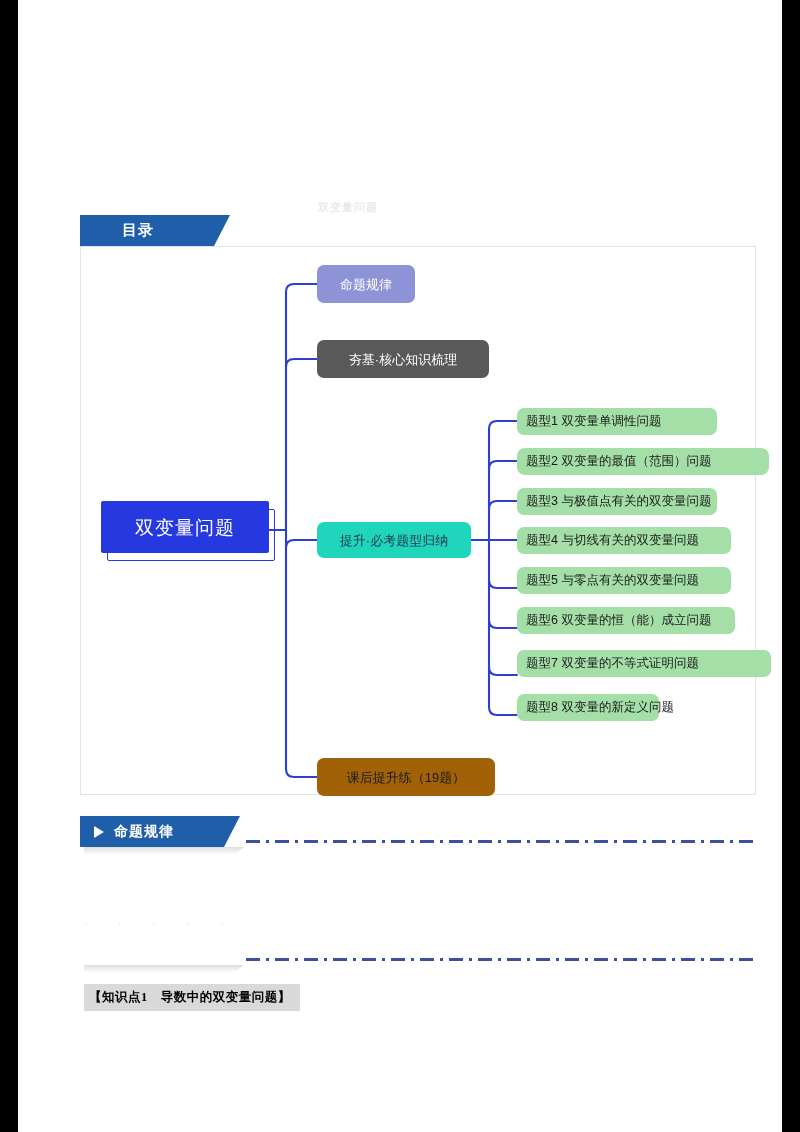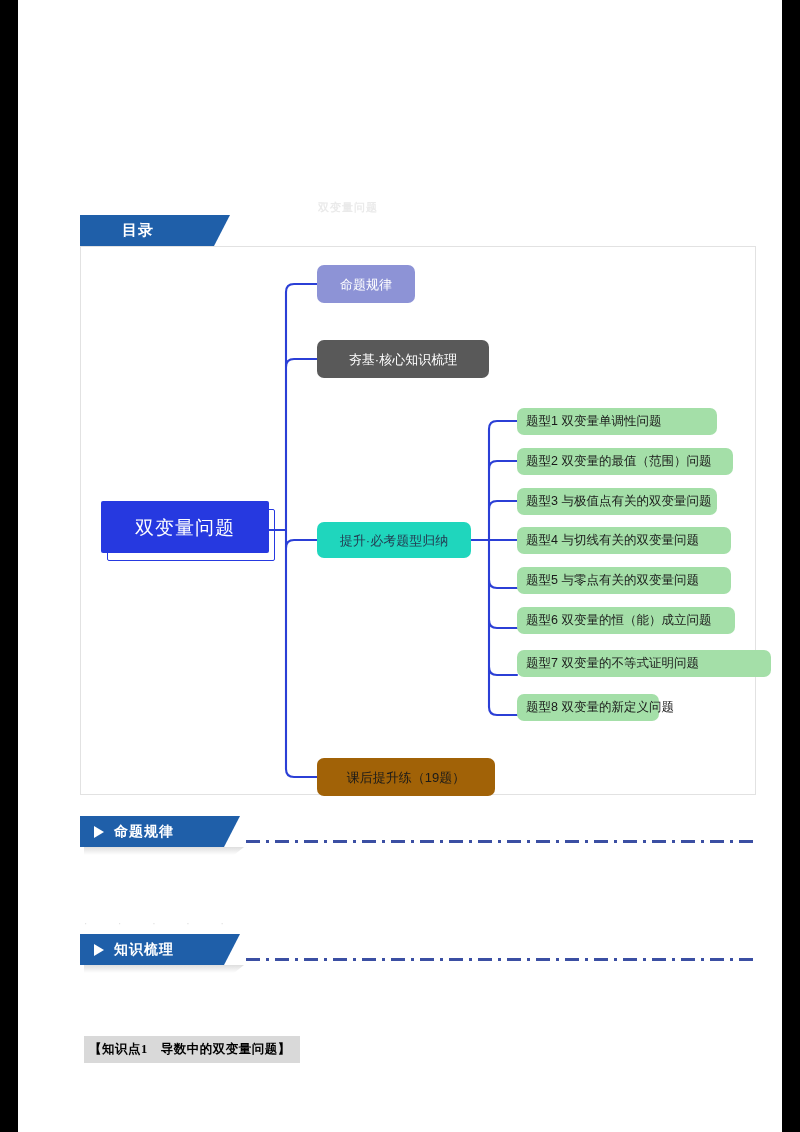--- a/index.html
+++ b/index.html
@@ -150,21 +150,21 @@
     font-size:12.5px;
     border-radius:7px;
     padding:0 9px;
     justify-content:flex-start;
     height:27px;
   }
 
   
   .kp-tag{
     position:absolute;
-    left:66px; top:1036px;
+    left:66px; top:984px;
     background:#d9d9d9;
     color:#000;
     font-family:"Liberation Serif","DejaVu Serif",serif;
     font-weight:bold;
     font-size:12.5px;
     padding:5px 9px 5px 5px;
     white-space:nowrap;
     letter-spacing:.5px;
   }
 
@@ -244,21 +244,21 @@
         <span>提升·必考题型归纳</span>
       </div>
 
       <div class="node node-yellow" style="left:236px; top:511px; width:178px; height:38px;">
         <span>课后提升练（19题）</span>
       </div>
 
       <div class="node node-green" style="left:436px; top:161px; width:200px;">
         <span>题型1 双变量单调性问题</span>
       </div>
-      <div class="node node-green" style="left:436px; top:201px; width:216px;">
+      <div class="node node-green" style="left:436px; top:201px; width:252px;border-radius:8px;">
         <span>题型2 双变量的最值（范围）问题</span>
       </div>
       <div class="node node-green" style="left:436px; top:241px; width:200px;">
         <span>题型3 与极值点有关的双变量问题</span>
       </div>
       <div class="node node-green" style="left:436px; top:280px; width:214px;">
         <span>题型4 与切线有关的双变量问题</span>
       </div>
       <div class="node node-green" style="left:436px; top:320px; width:214px;">
         <span>题型5 与零点有关的双变量问题</span>
@@ -279,22 +279,18 @@
   <div class="banner-shadow" id="rule-shadow"></div>
   <div class="banner" id="banner-rule">
     <span class="tri"></span>
     <span class="banner-label">命题规律</span>
   </div>
   <div class="dashrule" id="rule-dash"></div>
 
   <div class="ghostline">· · · · ·</div>
 
   <div class="banner-shadow" id="know-shadow"></div>
-  <div class="banner" id="banner-know">
-    <span class="tri"></span>
-    <span class="banner-label">知识梳理</span>
-  </div>
   <div class="dashrule" id="know-dash"></div>
 
   <div class="kp-tag">【知识点1　导数中的双变量问题】</div>
 
 </div>
 </div>
 
 </body></html>

